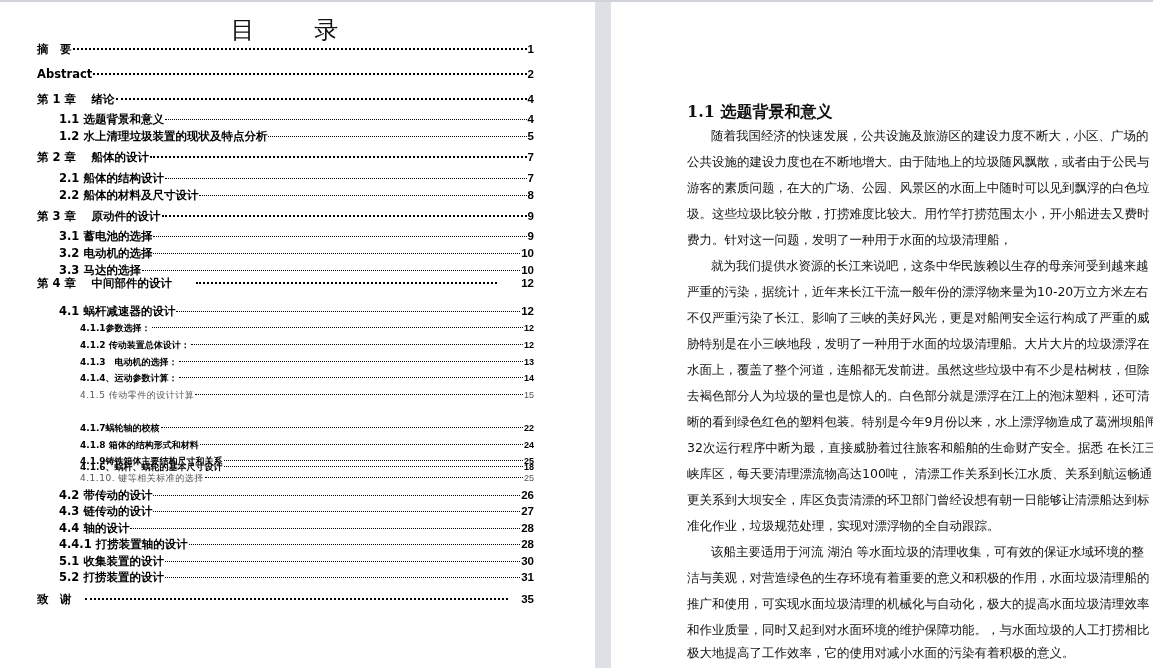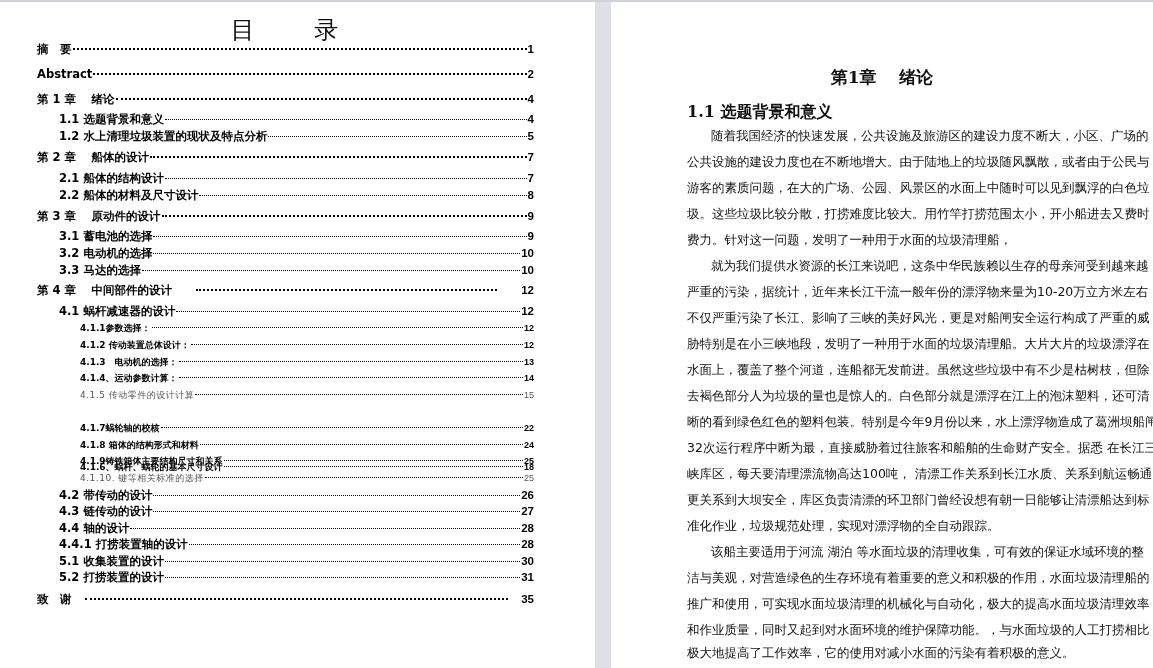--- a/index.html
+++ b/index.html
@@ -111,21 +111,21 @@
       <div class="toc-row lvl1" style="top: 244px;">
         <span class="lbl">3.2 电动机的选择</span>
         <span class="dots"></span>
         <span class="pg">10</span>
       </div>
       <div class="toc-row lvl1" style="top: 261px;">
         <span class="lbl">3.3 马达的选择</span>
         <span class="dots"></span>
         <span class="pg">10</span>
       </div>
-      <div class="toc-row lvl0" style="top: 281px; gap: 23px;">
+      <div class="toc-row lvl0" style="top: 274px; gap: 23px;">
         <span class="lbl">第 4 章　 中间部件的设计</span>
         <span class="dots"></span>
         <span class="pg">12</span>
       </div>
       <div class="toc-row lvl1" style="top: 302px;">
         <span class="lbl">4.1 蜗杆减速器的设计</span>
         <span class="dots"></span>
         <span class="pg">12</span>
       </div>
       <div class="toc-row lvl2" style="top: 320px;">
@@ -210,21 +210,20 @@
       </div>
       <div class="toc-row lvl0" style="top: 590px; gap: 12px;">
         <span class="lbl">致　谢</span>
         <span class="dots"></span>
         <span class="pg">35</span>
       </div>
     </div>
 </div>
 
 <div class="page page-right">
-  <div class="chap-title">第1章　 绪论</div>
   <div class="sec-title">1.1 选题背景和意义</div>
   <div id="body-lines">
       <div class="body-line indent" style="top: 126px;">随着我国经济的快速发展，公共设施及旅游区的建设力度不断大，小区、广场的</div>
       <div class="body-line" style="top: 152px;">公共设施的建设力度也在不断地增大。由于陆地上的垃圾随风飘散，或者由于公民与</div>
       <div class="body-line" style="top: 178px;">游客的素质问题，在大的广场、公园、风景区的水面上中随时可以见到飘浮的白色垃</div>
       <div class="body-line" style="top: 204px;">圾。这些垃圾比较分散，打捞难度比较大。用竹竿打捞范围太小，开小船进去又费时</div>
       <div class="body-line" style="top: 230px;">费力。针对这一问题，发明了一种用于水面的垃圾清理船，</div>
       <div class="body-line indent" style="top: 256px;">就为我们提供水资源的长江来说吧，这条中华民族赖以生存的母亲河受到越来越</div>
       <div class="body-line" style="top: 282px;">严重的污染，据统计，近年来长江干流一般年份的漂浮物来量为10-20万立方米左右，</div>
       <div class="body-line" style="top: 308px;">不仅严重污染了长江、影响了三峡的美好风光，更是对船闸安全运行构成了严重的威</div>

